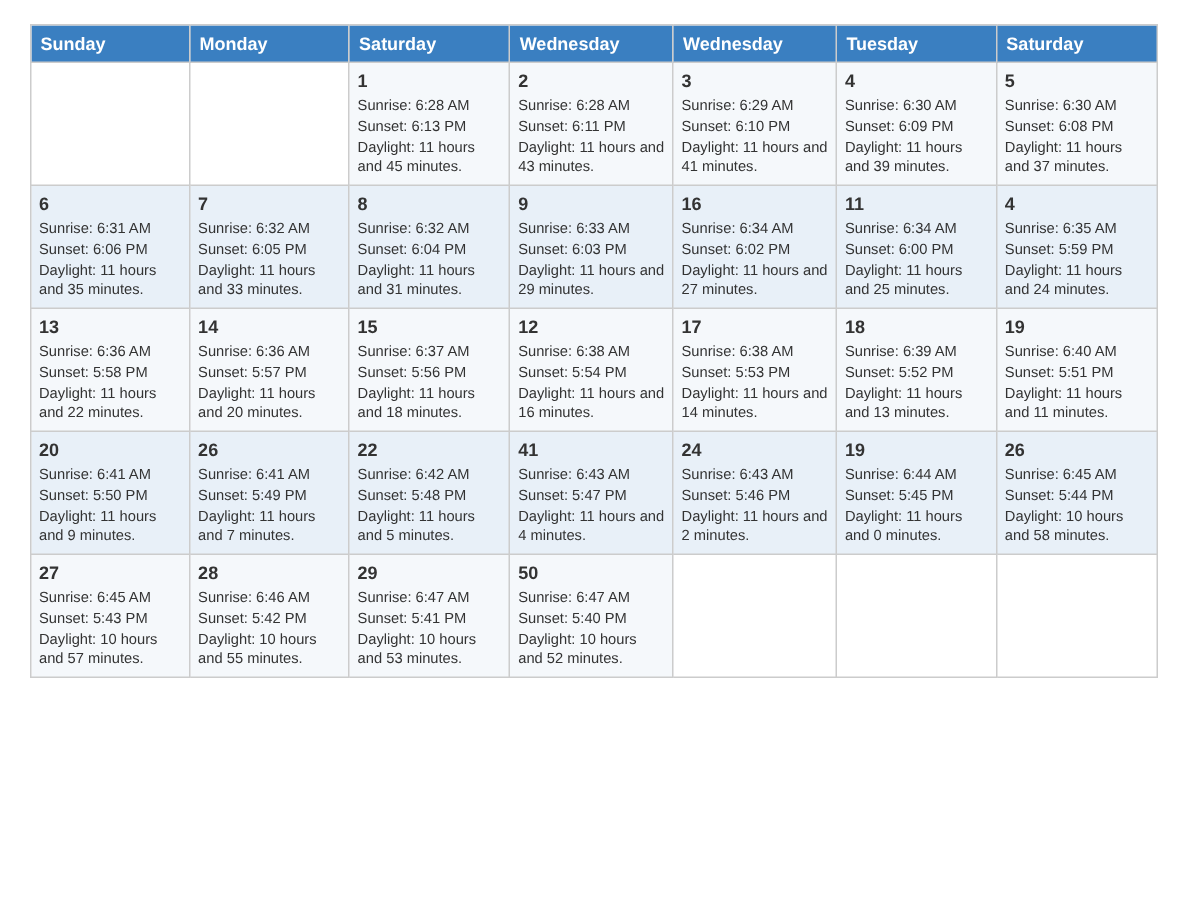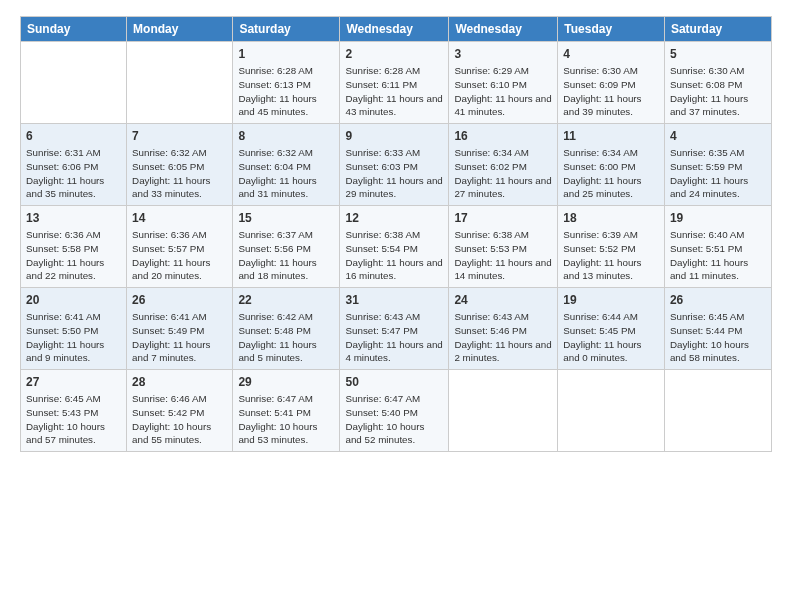--- a/index.html
+++ b/index.html
@@ -205,21 +205,21 @@
           </td>
           <td>
             <span class="day-num">26</span>
             <div class="day-info">Sunrise: 6:41 AM<br>Sunset: 5:49 PM<br>Daylight: 11 hours and 7 minutes.</div>
           </td>
           <td>
             <span class="day-num">22</span>
             <div class="day-info">Sunrise: 6:42 AM<br>Sunset: 5:48 PM<br>Daylight: 11 hours and 5 minutes.</div>
           </td>
           <td>
-            <span class="day-num">31</span>
+            <span class="day-num">41</span>
             <div class="day-info">Sunrise: 6:43 AM<br>Sunset: 5:47 PM<br>Daylight: 11 hours and 4 minutes.</div>
           </td>
           <td>
             <span class="day-num">24</span>
             <div class="day-info">Sunrise: 6:43 AM<br>Sunset: 5:46 PM<br>Daylight: 11 hours and 2 minutes.</div>
           </td>
           <td>
             <span class="day-num">19</span>
             <div class="day-info">Sunrise: 6:44 AM<br>Sunset: 5:45 PM<br>Daylight: 11 hours and 0 minutes.</div>
           </td>

